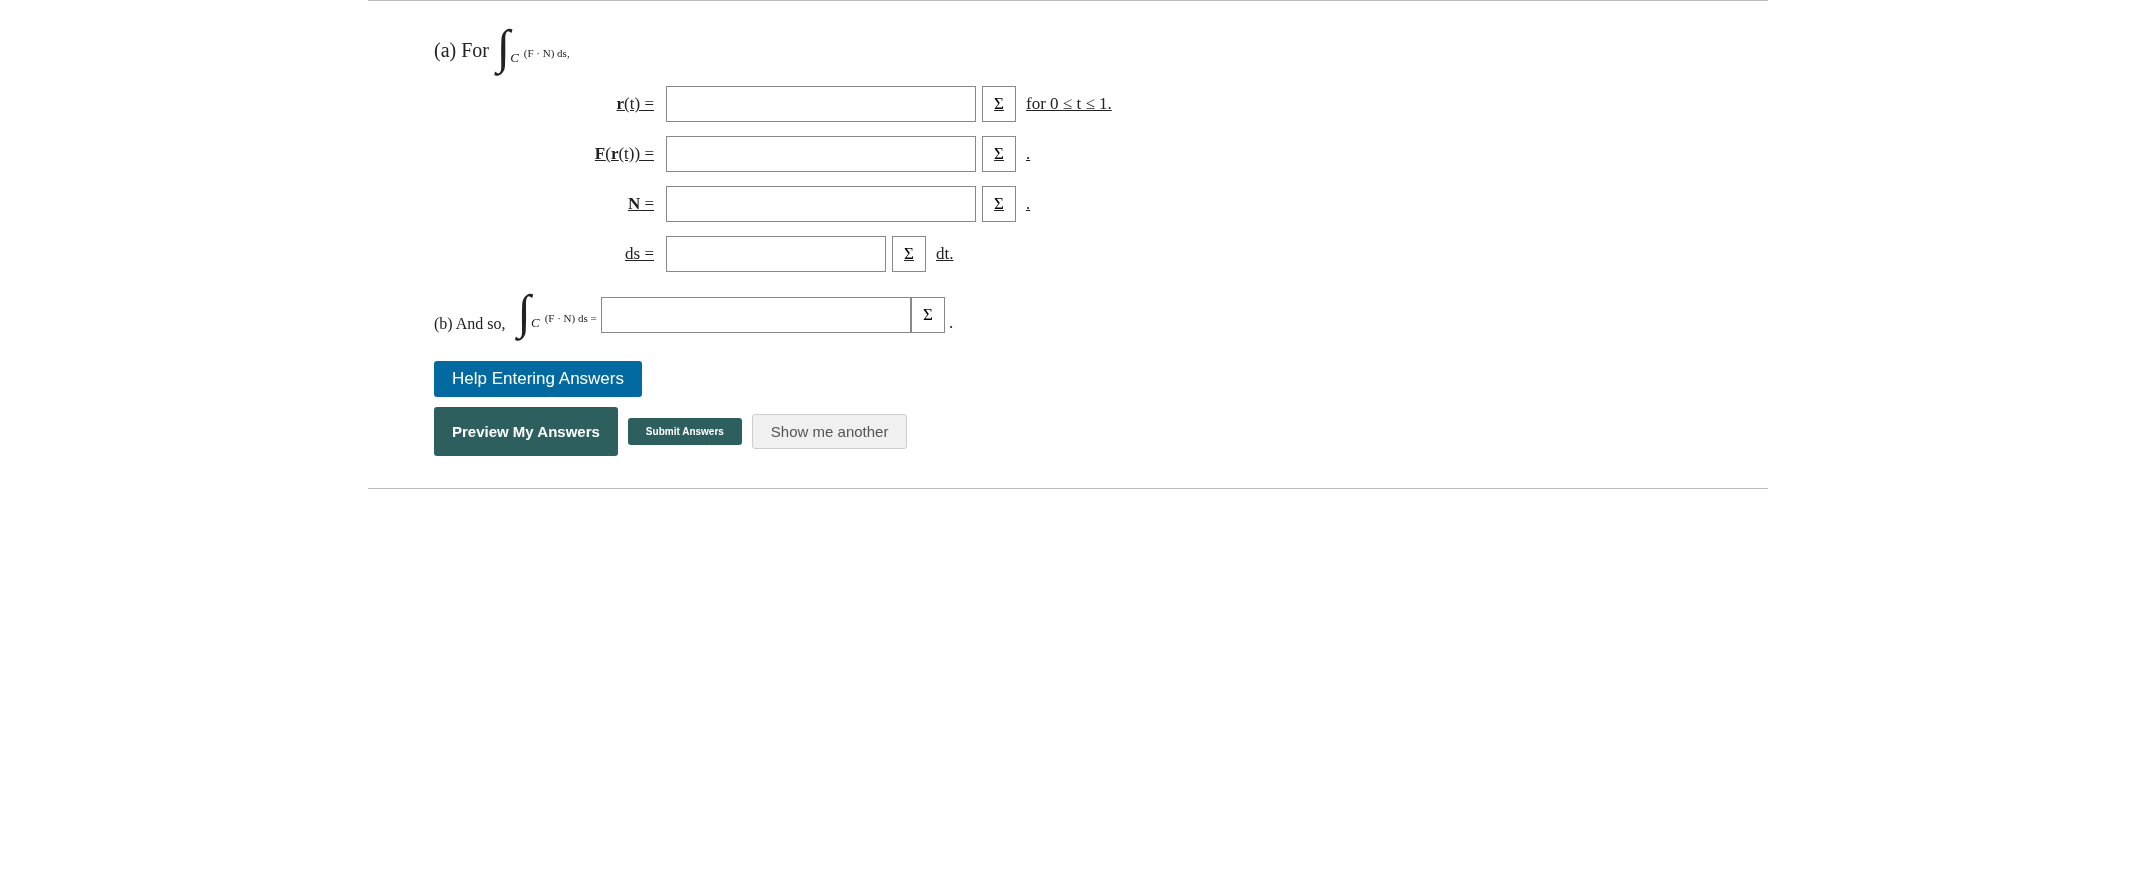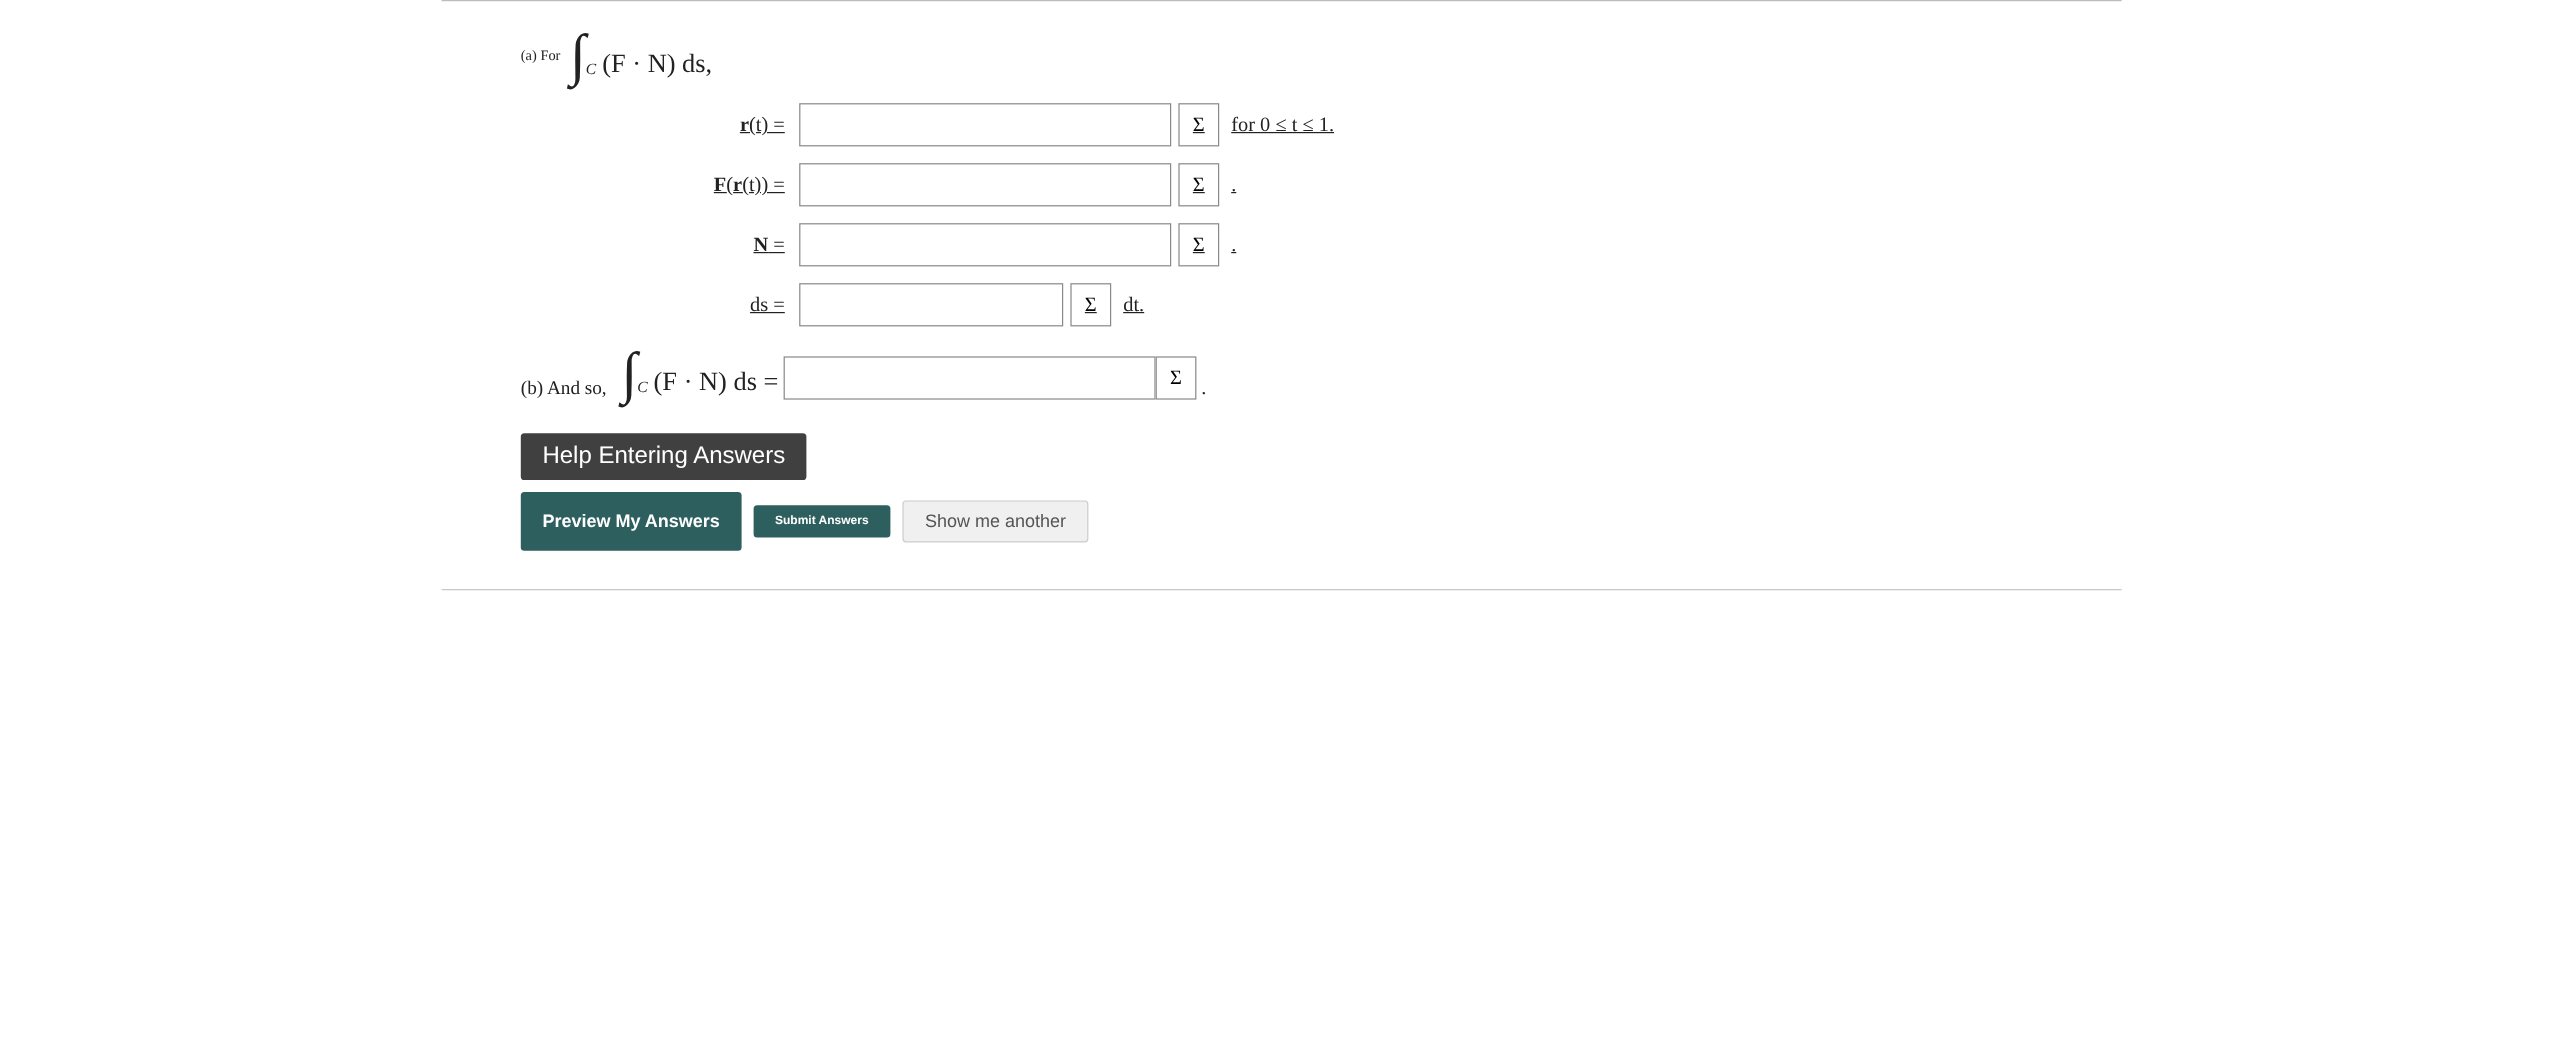--- a/index.html
+++ b/index.html
@@ -38,21 +38,21 @@
     sup { font-size: 11px; vertical-align: super; }
     
     .part-a {
       display: flex;
       align-items: flex-start;
       gap: 0px;
       margin-bottom: 18px;
       padding-left: 30px;
     }
     .part-label {
-      font-size: 12px;
+      font-size: 20px;
       margin-right: 8px;
       white-space: nowrap;
       padding-top: 14px;
     }
     
     .fields-section {
       padding-left: 140px;
       margin-bottom: 18px;
     }
     .field-row {
@@ -119,25 +119,25 @@
       display: flex;
       flex-direction: column;
       gap: 10px;
     }
     .btn-row {
       display: flex;
       gap: 10px;
       align-items: center;
     }
     .btn-help {
-      background: #404040;
+      background: #0369a1;
       color: #fff;
       border: none;
       padding: 8px 18px;
-      font-size: 20px;
+      font-size: 17px;
       font-family: Arial, sans-serif;
       cursor: pointer;
       border-radius: 3px;
       font-weight: 500;
     }
     .btn-preview {
       background: #2e5f5f;
       color: #fff;
       border: none;
       padding: 16px 18px;
@@ -181,21 +181,21 @@
       font-family: "Times New Roman", serif;
     }
     .int-c {
       font-size: 13px;
       font-style: italic;
       align-self: flex-end;
       margin-bottom: 2px;
       margin-right: 3px;
     }
     .int-body {
-      font-size: 22px;
+      font-size: 11px;
       padding-top: 12px;
       margin-left: 2px;
     }
     .dot-space { margin-left: 4px; }
   </style>
 </head>
 <body>
 
 <div class="page-wrapper">
   <hr class="top-rule">

